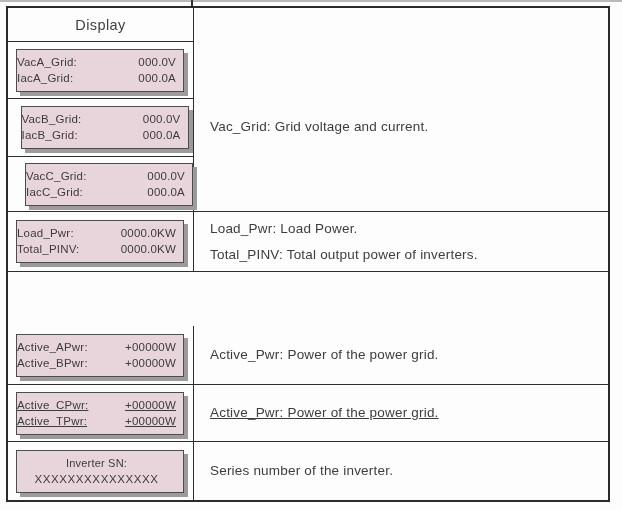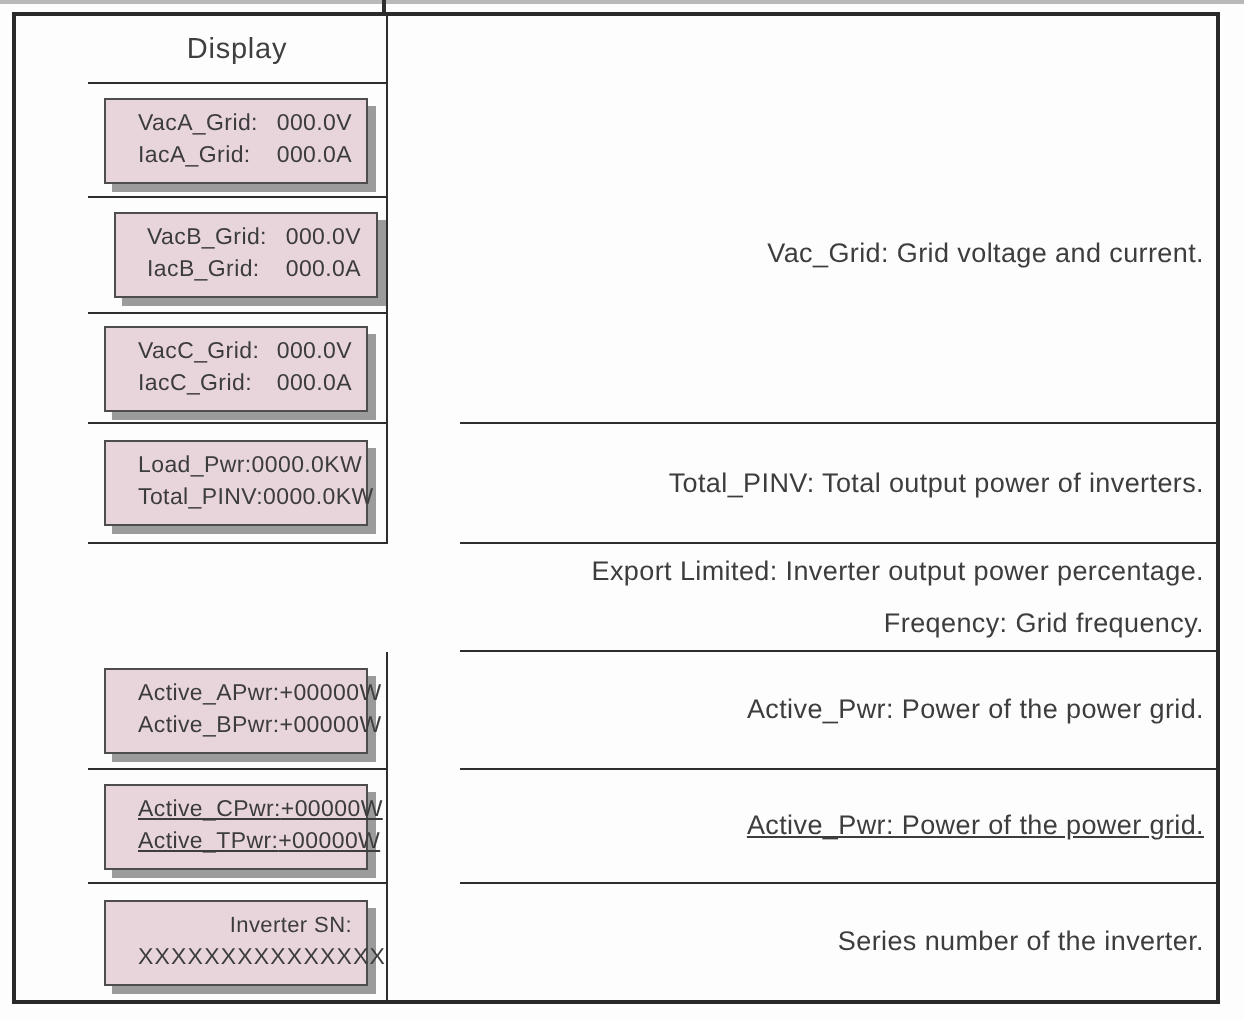--- a/index.html
+++ b/index.html
@@ -25,60 +25,60 @@
   .tbl {
     position: absolute; left: 6px; top: 6px;
     width: 604px; height: 496px;
     box-sizing: border-box;
     border: 2px solid #2a2a2a;
     display: grid;
     grid-template-columns: 186px 1fr;
     grid-template-rows: 34px 57px 58px 55px 60px 54px 59px 57px 1fr;
     background: #fdfdfd;
   }
-  .cell { box-sizing: border-box; min-width: 0; margin-left: 36px; }
+  .cell { box-sizing: border-box; min-width: 0; }
   .b-r { border-right: 1.5px solid #2e2e2e; }
   .b-b { border-bottom: 1.5px solid #2e2e2e; }
 
   .head {
     display: flex; align-items: center; justify-content: center;
     font-size: 14.5px; color: #3f3f3f; letter-spacing: 0.4px;
   }
 
   .dcell { display: flex; align-items: center; }
 
   
   .lcd {
     margin-left: 8px;
-    width: 132px;
+    width: 168px;
     box-sizing: border-box;
     background: #e8d5db;
     border: 1.5px solid #4d4d4d;
     box-shadow: 4px 4px 0 #9b9b9b;
-    padding: 4px 7px 5px 16px;
+    padding: 4px 7px 5px 0;
     font-size: 11.5px;
     line-height: 16px;
     color: #3c3c3c;
     letter-spacing: 0.2px;
   }
   .lcd-line { display: flex; justify-content: space-between; white-space: nowrap; }
-  .lcd-center { text-align: right; }
+  .lcd-center { text-align: center; }
   .lcd-center .sn-label { display: block; font-size: 11px; }
   .lcd-center .sn-value { display: block; font-size: 11.5px; letter-spacing: 0.6px; }
 
   
   .desc {
     display: flex; flex-direction: column; justify-content: center;
     padding-left: 16px; padding-right: 6px;
-    font-size: 13.5px; color: #3d3d3d; letter-spacing: 0.2px; align-items: flex-end;
+    font-size: 13.5px; color: #3d3d3d; letter-spacing: 0.2px;
   }
   .desc .line { line-height: 26px; white-space: nowrap; }
 
   
-  .r2 { grid-row: 2; } .r3 { grid-row: 3; justify-content: center; } .r4 { grid-row: 4; }
+  .r2 { grid-row: 2; } .r3 { grid-row: 3; justify-content: center; } .r4 { grid-row: 4; justify-content: flex-end; }
   .r5 { grid-row: 5; } .r6 { grid-row: 6; } .r7 { grid-row: 7; }
   .r8 { grid-row: 8; text-decoration: underline; } .r9 { grid-row: 9; }
   .c1 { grid-column: 1; } .c2 { grid-column: 2; }
   .vac-span { grid-row: 2 / 5; grid-column: 2; }
 </style>
 </head>
 <body>
 
 <div class="screen">
   <div class="top-rule"></div>
@@ -172,27 +172,24 @@
         <span class="sn-label">Inverter SN:</span>
         <span class="sn-value">XXXXXXXXXXXXXXX</span>
       </div>
     </div>
 
     <div class="cell desc b-b vac-span">
       <div class="line">Vac_Grid: Grid voltage and current.</div>
     </div>
 
     <div class="cell desc b-b c2 r5">
+      <div class="line">Load_Pwr: Load Power.</div>
       <div class="line">Total_PINV: Total output power of inverters.</div>
     </div>
 
-    <div class="cell desc b-b c2 r6">
-      <div class="line">Export Limited: Inverter output power percentage.</div>
-      <div class="line">Freqency: Grid frequency.</div>
-    </div>
 
     <div class="cell desc b-b c2 r7">
       <div class="line">Active_Pwr: Power of the power grid.</div>
     </div>
 
     <div class="cell desc b-b c2 r8">
       <div class="line">Active_Pwr: Power of the power grid.</div>
     </div>
 
     <div class="cell desc c2 r9">

